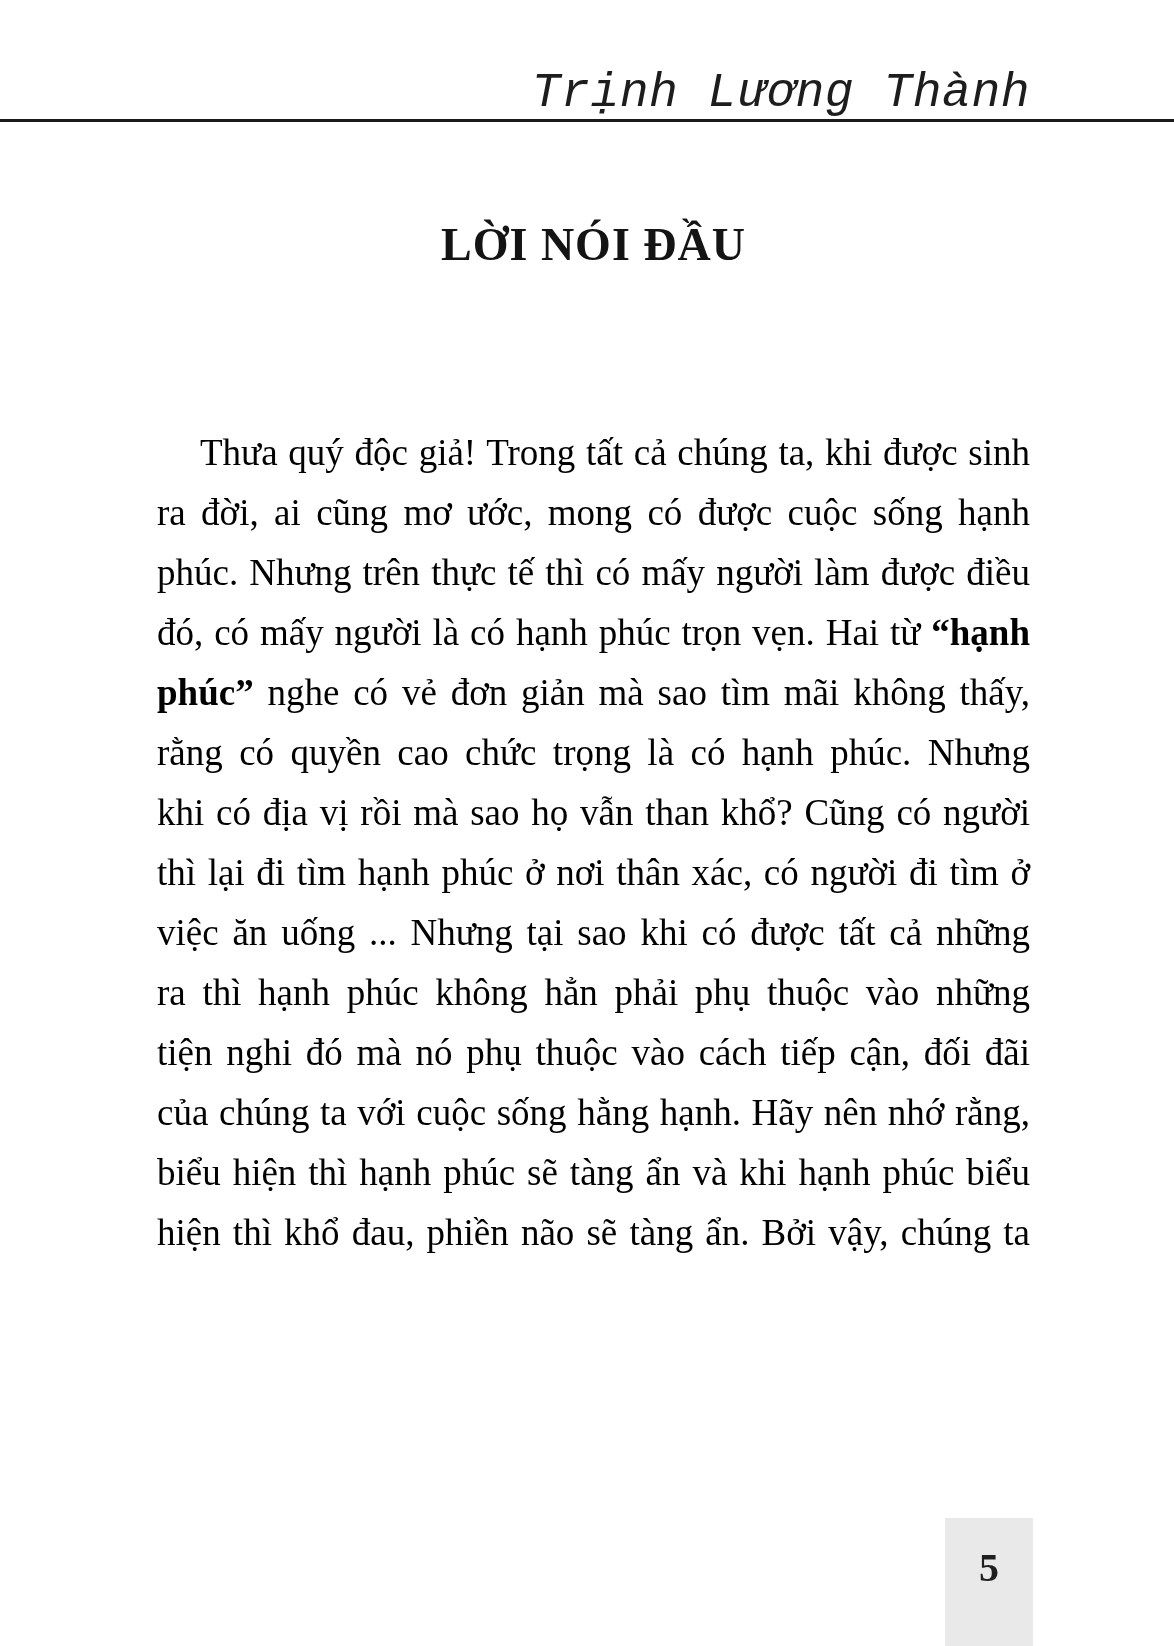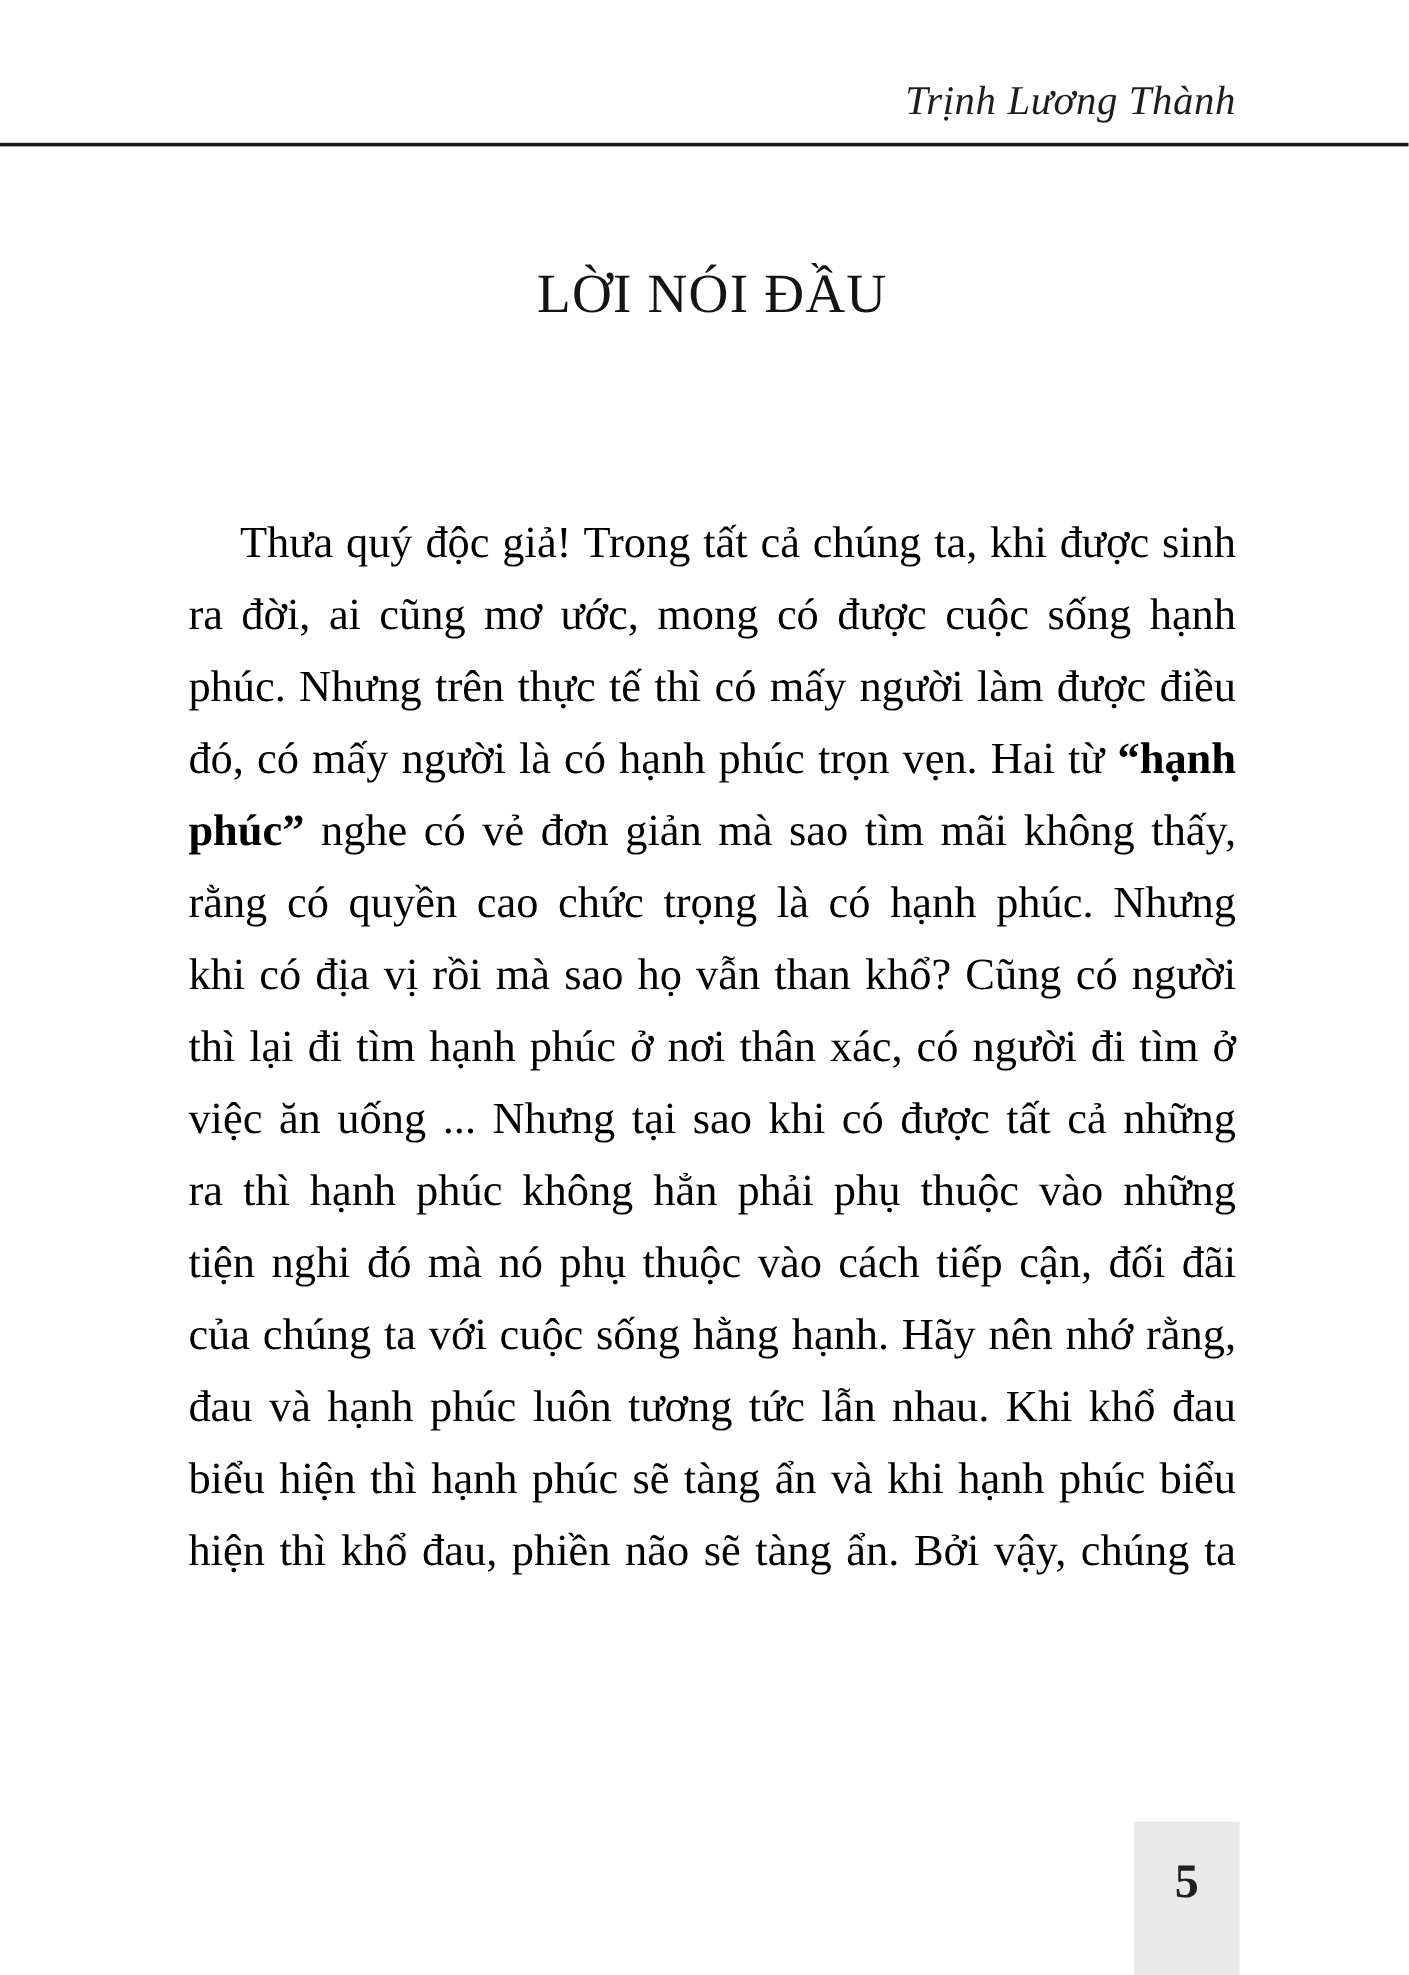--- a/index.html
+++ b/index.html
@@ -8,44 +8,44 @@
     width: 1174px;
     height: 1646px;
     background: #ffffff;
     overflow: hidden;
     font-family: "Liberation Serif", serif;
   }
   .running-header {
     position: absolute;
     top: 66px;
     right: 144px;
-    font-family: Liberation Serif, serif;
+    font-family: Liberation Mono, monospace;
     font-style: italic;
-    font-size: 34px;
+    font-size: 48px;
     font-weight: 400;
     color: #1d1d1d;
     letter-spacing: 0.5px;
     white-space: nowrap;
   }
   .header-rule {
     position: absolute;
     top: 119px;
     left: 0;
     width: 1174px;
     height: 3px;
     background: #1a1a1a;
   }
   .chapter-title {
     position: absolute;
     top: 218px;
     left: 157px;
     width: 873px;
     text-align: center;
     font-family: "Liberation Serif", serif;
-    font-weight: 400;
+    font-weight: 700;
     font-size: 46px;
     color: #141414;
     letter-spacing: 1px;
     white-space: nowrap;
   }
   .body-text {
     position: absolute;
     top: 423px;
     left: 157px;
     width: 873px;
@@ -98,21 +98,20 @@
       <div class="body-line"><span class="">phúc. Nhưng trên thực tế thì có mấy người làm được điều</span></div>
       <div class="body-line"><span class="">đó, có mấy người là có hạnh phúc trọn vẹn. Hai từ </span><span class="bold">“hạnh</span></div>
       <div class="body-line"><span class="bold">phúc”</span><span class=""> nghe có vẻ đơn giản mà sao tìm mãi không thấy,</span></div>
       <div class="body-line"><span class="">rằng có quyền cao chức trọng là có hạnh phúc. Nhưng</span></div>
       <div class="body-line"><span class="">khi có địa vị rồi mà sao họ vẫn than khổ? Cũng có người</span></div>
       <div class="body-line"><span class="">thì lại đi tìm hạnh phúc ở nơi thân xác, có người đi tìm ở</span></div>
       <div class="body-line"><span class="">việc ăn uống ... Nhưng tại sao khi có được tất cả những</span></div>
       <div class="body-line"><span class="">ra thì hạnh phúc không hẳn phải phụ thuộc vào những</span></div>
       <div class="body-line"><span class="">tiện nghi đó mà nó phụ thuộc vào cách tiếp cận, đối đãi</span></div>
       <div class="body-line"><span class="">của chúng ta với cuộc sống hằng hạnh. Hãy nên nhớ rằng,</span></div>
-      <div class="body-line"><span class="">đau và hạnh phúc luôn tương tức lẫn nhau. Khi khổ đau</span></div>
       <div class="body-line"><span class="">biểu hiện thì hạnh phúc sẽ tàng ẩn và khi hạnh phúc biểu</span></div>
       <div class="body-line"><span class="">hiện thì khổ đau, phiền não sẽ tàng ẩn. Bởi vậy, chúng ta</span></div>
     </div>
 
   <div class="page-number-tab">
     <span class="page-number">5</span>
   </div>
 
 </div>
 

